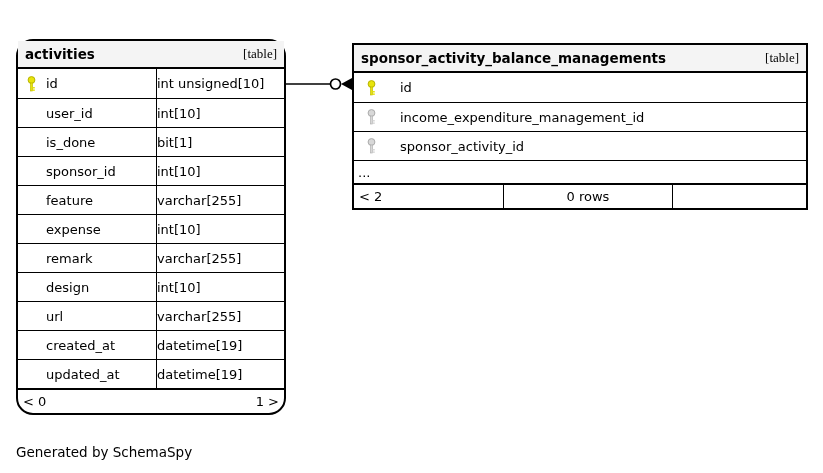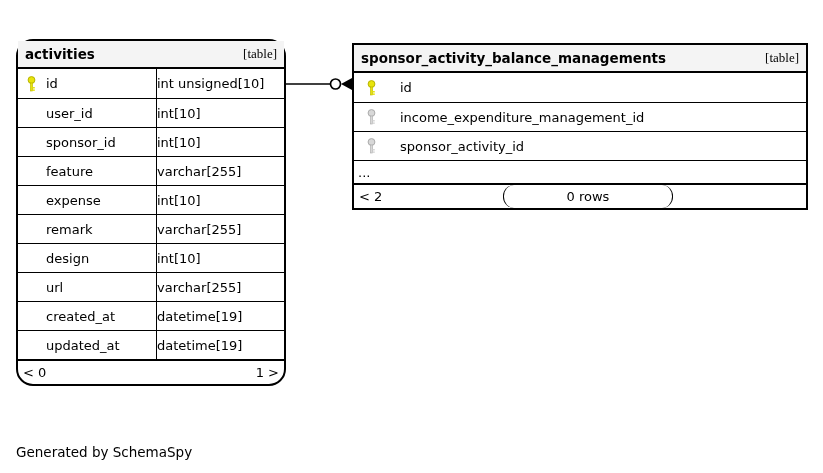--- a/index.html
+++ b/index.html
@@ -128,20 +128,26 @@
       <div class="ctype">int unsigned[10]</div>
     </div>
     <div class="trow">
       <div class="cname">
           <span>user_id</span>
         </div>
       <div class="ctype">int[10]</div>
     </div>
     <div class="trow">
       <div class="cname">
+          <span>is_done</span>
+        </div>
+      <div class="ctype">bit[1]</div>
+    </div>
+    <div class="trow">
+      <div class="cname">
           <span>sponsor_id</span>
         </div>
       <div class="ctype">int[10]</div>
     </div>
     <div class="trow">
       <div class="cname">
           <span>feature</span>
         </div>
       <div class="ctype">varchar[255]</div>
     </div>
@@ -230,18 +236,18 @@
               <rect x="5.6" y="13.4" width="2.2" height="1.5" fill="var(--fk-fill)"></rect>
             </svg>
         </span>
         <span>sponsor_activity_id</span>
       </div>
     </div>
     <div class="ellipsis-row">...</div>
   </div>
   <div class="tfoot">
     <div class="fleft" style="flex:0 0 33%;">&lt; 2</div>
-    <div class="fcenter" style="flex:0 0 37.5%;border-radius:11px;">0 rows</div>
+    <div class="fcenter" style="flex:0 0 37.5%;">0 rows</div>
     <div class="fright"></div>
   </div>
 </div>
 
 <div class="credits">Generated by SchemaSpy</div>
 
 </body></html>

